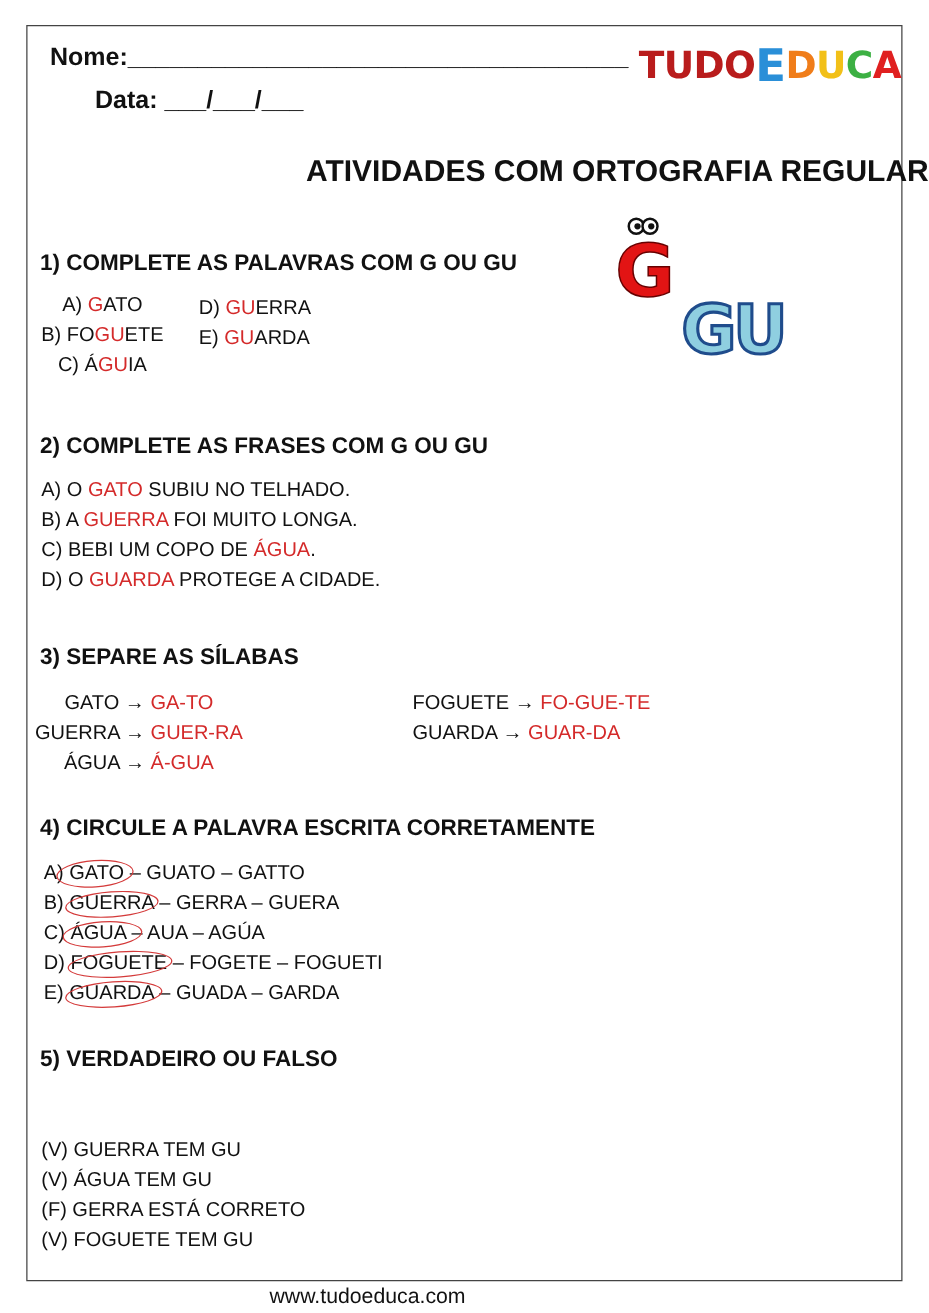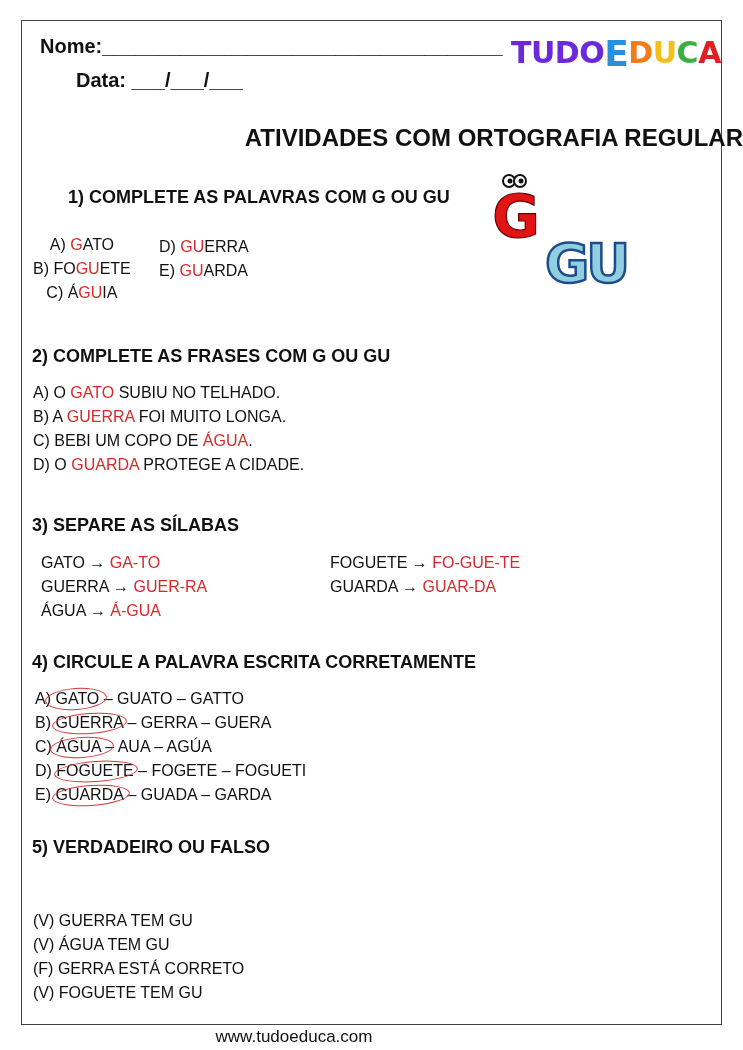--- a/index.html
+++ b/index.html
@@ -17,26 +17,26 @@
 </style>
 </head>
 <body>
 
 <div class="frame"></div>
 
 <div class="abs hdr" style="left:40px;top:35px;">Nome:____________________________________</div>
 <div class="abs hdr" style="left:40px;top:69px;margin-left:36px;">Data: ___/___/___</div>
 
 <div class="abs logo">
-  <span style="color:#6d28d9">TUDO</span><span style="color:#2a8fd8;font-size:36px;position:relative;top:3px;">E</span><span style="color:#f07d1a">D</span><span style="color:#f2c018">U</span><span style="color:#3cb043">C</span><span style="color:#e02020">A</span>
+  <span style="color:#b91c1c">TUDO</span><span style="color:#2a8fd8;font-size:36px;position:relative;top:3px;">E</span><span style="color:#f07d1a">D</span><span style="color:#f2c018">U</span><span style="color:#3cb043">C</span><span style="color:#e02020">A</span>
 </div>
 
 <div class="abs title">ATIVIDADES COM ORTOGRAFIA REGULAR</div>
 
-<div class="abs sec" style="left:32px;top:187px;margin-left:36px;">1) COMPLETE AS PALAVRAS COM G OU GU</div>
+<div class="abs sec" style="left:32px;top:200px;">1) COMPLETE AS PALAVRAS COM G OU GU</div>
 <div class="abs" style="left:33px;top:233px;text-align:center;">
   <div class="line"><span>A) </span><span class="red">G</span><span>ATO</span></div>
   <div class="line"><span>B) FO</span><span class="red">GU</span><span>ETE</span></div>
   <div class="line"><span>C) Á</span><span class="red">GU</span><span>IA</span></div>
 </div>
 <div class="abs" style="left:159px;top:235px;">
   <div class="line"><span>D) </span><span class="red">GU</span><span>ERRA</span></div>
   <div class="line"><span>E) </span><span class="red">GU</span><span>ARDA</span></div>
 </div>
 
@@ -57,21 +57,21 @@
 
 <div class="abs sec" style="left:32px;top:346px;">2) COMPLETE AS FRASES COM G OU GU</div>
 <div class="abs" style="left:33px;top:381px;">
   <div class="line"><span>A) O </span><span class="red">GATO</span><span> SUBIU NO TELHADO.</span></div>
   <div class="line"><span>B) A </span><span class="red">GUERRA</span><span> FOI MUITO LONGA.</span></div>
   <div class="line"><span>C) BEBI UM COPO DE </span><span class="red">ÁGUA</span><span>.</span></div>
   <div class="line"><span>D) O </span><span class="red">GUARDA</span><span> PROTEGE A CIDADE.</span></div>
 </div>
 
 <div class="abs sec" style="left:32px;top:515px;">3) SEPARE AS SÍLABAS</div>
-<div class="abs" style="left:41px;top:551px;">
+<div class="abs" style="left:28px;top:551px;text-align:center;">
   <div class="line"><span>GATO → </span><span class="red">GA-TO</span></div>
   <div class="line"><span>GUERRA → </span><span class="red">GUER-RA</span></div>
   <div class="line"><span>ÁGUA → </span><span class="red">Á-GUA</span></div>
 </div>
 <div class="abs" style="left:330px;top:551px;">
   <div class="line"><span>FOGUETE → </span><span class="red">FO-GUE-TE</span></div>
   <div class="line"><span>GUARDA → </span><span class="red">GUAR-DA</span></div>
 </div>
 
 <div class="abs sec" style="left:32px;top:652px;">4) CIRCULE A PALAVRA ESCRITA CORRETAMENTE</div>

